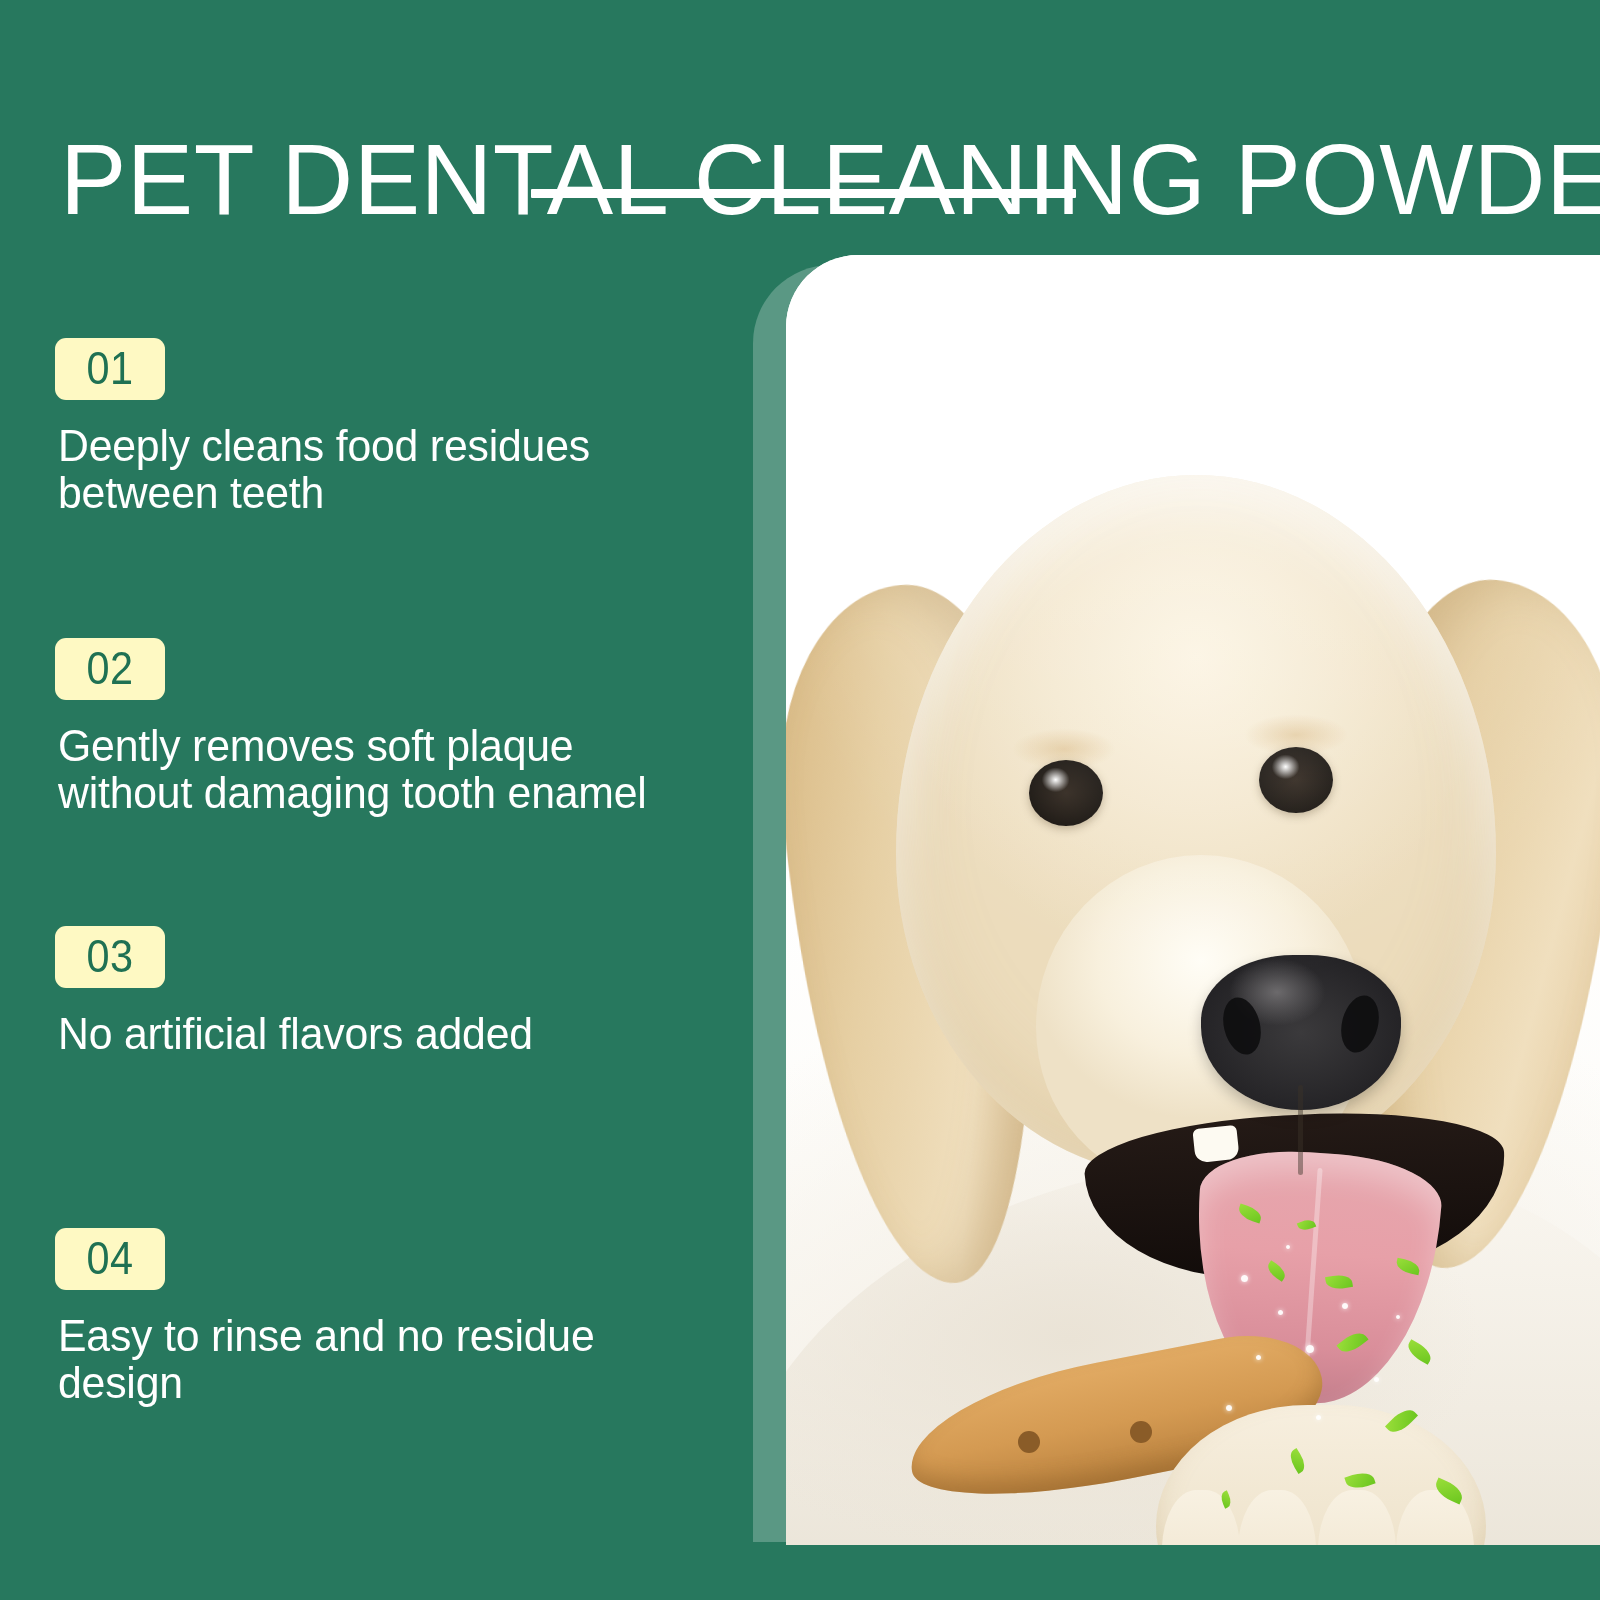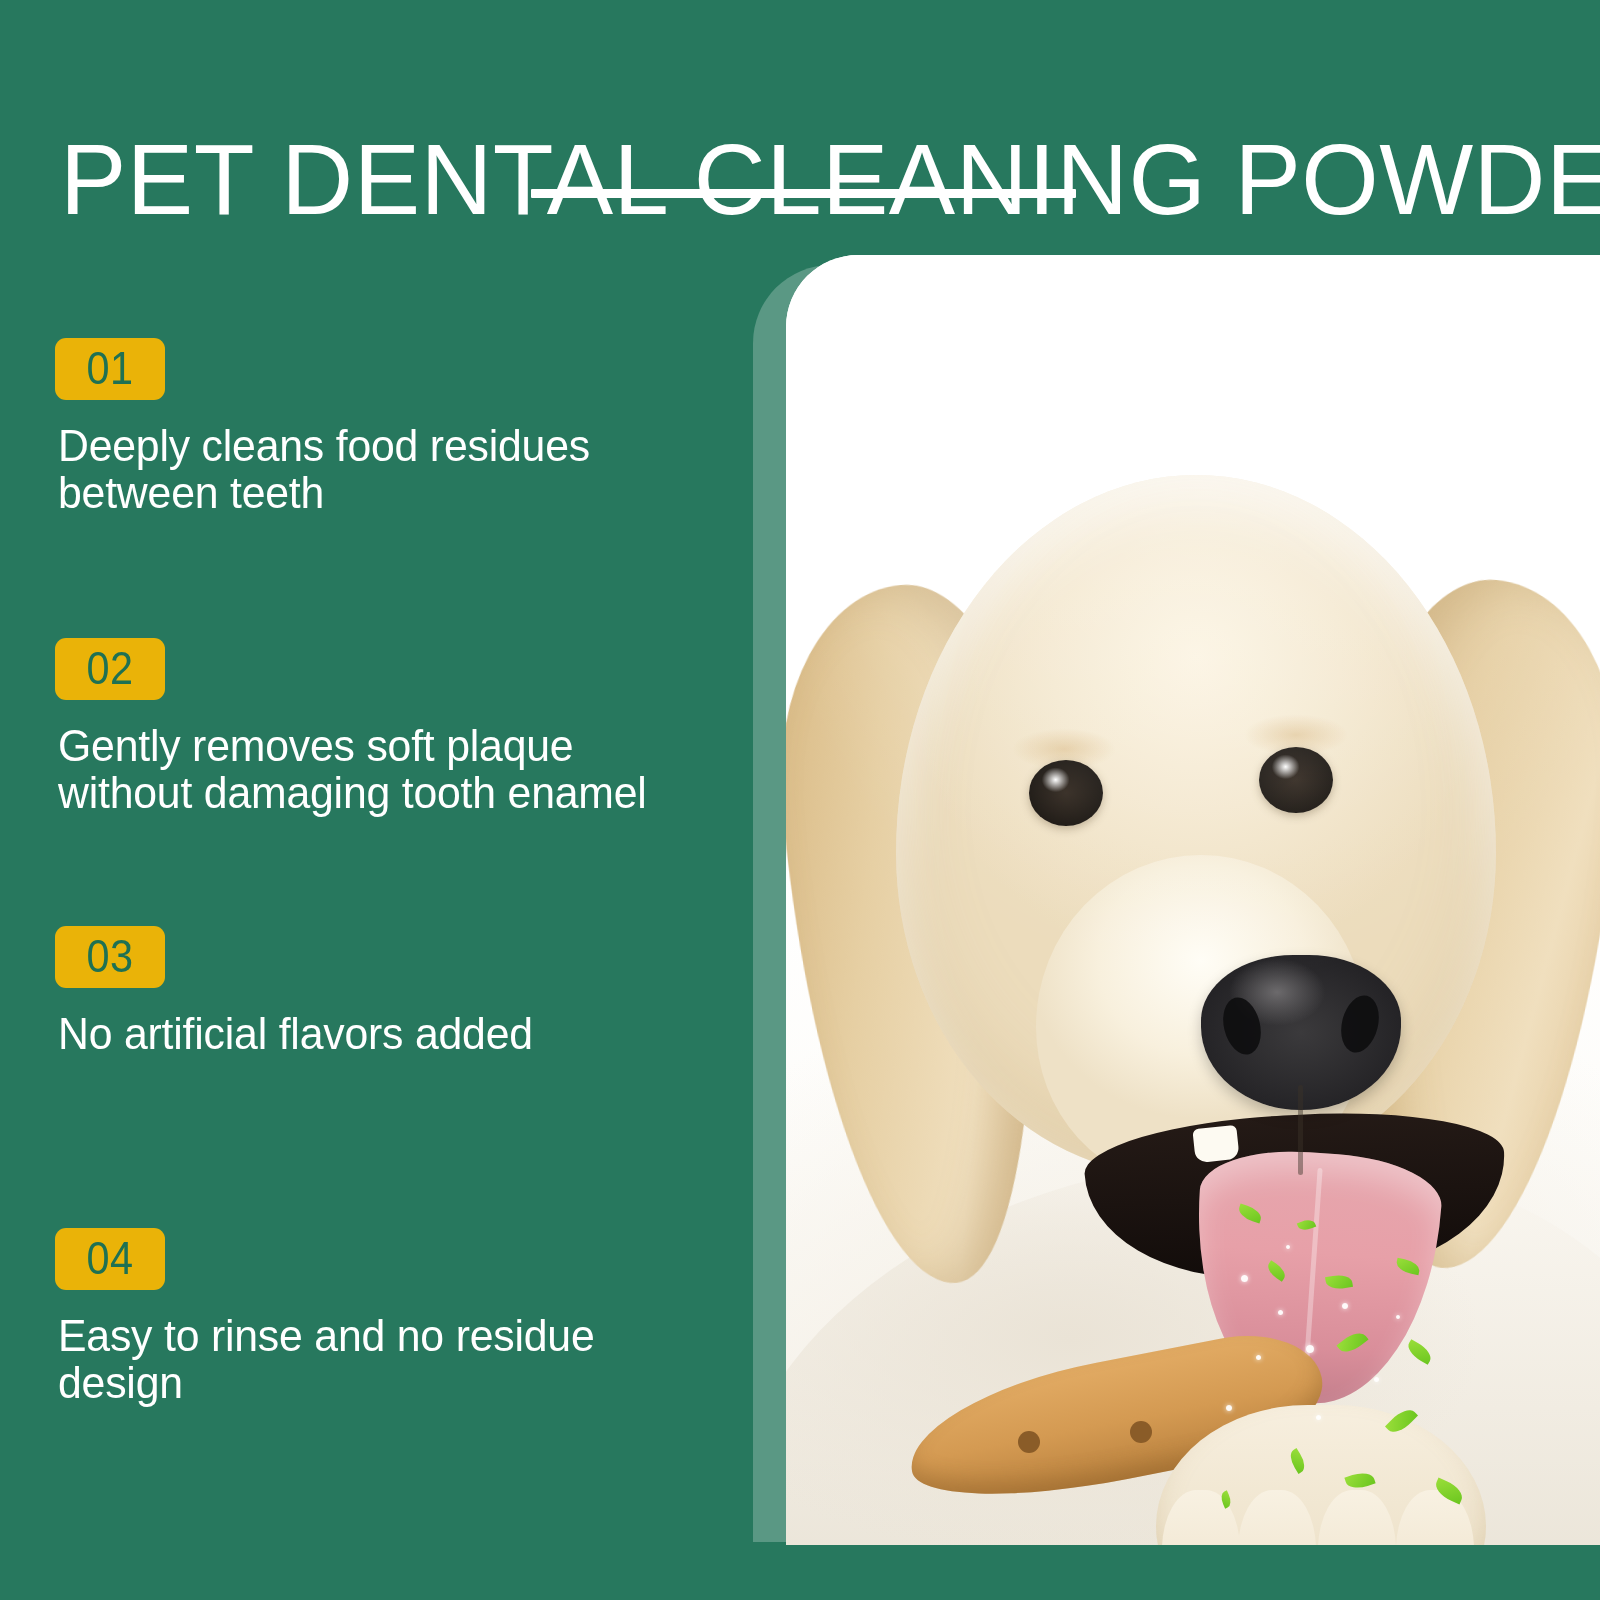--- a/index.html
+++ b/index.html
@@ -54,21 +54,21 @@
     position: absolute;
     left: 0;
     width: 700px;
   }
   .feature-badge {
     position: absolute;
     left: 55px;
     top: 0;
     width: 110px;
     height: 62px;
-    background: #eab308;
+    background: #fef9c3;
     border-radius: 11px;
     box-sizing: border-box;
     display: flex;
     align-items: center;
     justify-content: center;
   }
   .feature-badge span {
     color: #1f7153;
     font-size: 46px;
     line-height: 46px;

